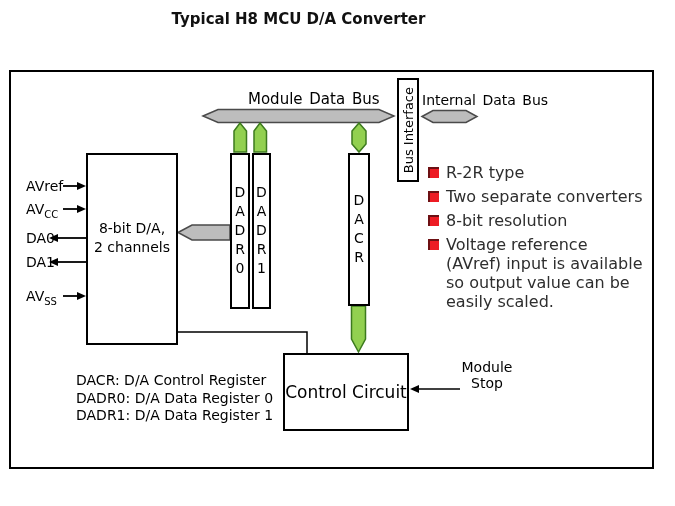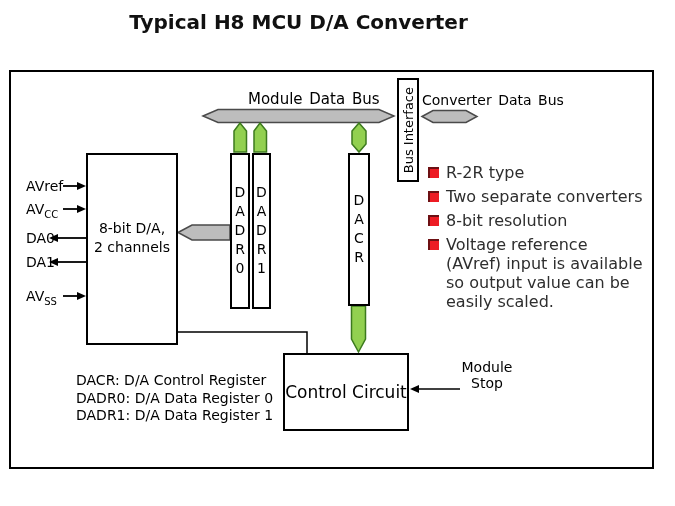--- a/index.html
+++ b/index.html
@@ -1,19 +1,19 @@
 <!DOCTYPE html>
 <html><head>
 <meta charset="utf-8">
 <style>
   html,body{margin:0;padding:0;background:#fff;}
   .page{position:relative;width:675px;height:506px;background:#fff;overflow:hidden;
         font-family:"DejaVu Sans",sans-serif;color:#000;}
   .abs{position:absolute;}
-  .title{left:0;top:10px;width:597px;text-align:center;font-size:20px;font-weight:bold;color:#111;}
+  .title{left:0;top:10px;width:597px;text-align:center;font-size:15px;font-weight:bold;color:#111;}
   .frame{left:9px;top:70px;width:645px;height:399px;border:2px solid #000;box-sizing:border-box;}
   svg.layer{position:absolute;left:0;top:0;pointer-events:none;}
   .box{position:absolute;border:2px solid #000;background:#fff;box-sizing:border-box;
        display:flex;align-items:center;justify-content:center;}
   .dac-box{left:86px;top:153px;width:92px;height:192px;}
   .dac-label{font-size:14px;text-align:center;line-height:19px;margin-top:-22px;}
   .reg{font-size:14px;}
   .reg .vtext{writing-mode:vertical-lr;text-orientation:upright;letter-spacing:3px;line-height:1;}
   .dadr0{left:230px;top:153px;width:20px;height:156px;}
   .dadr1{left:252px;top:153px;width:19px;height:156px;}
@@ -111,21 +111,21 @@
 
   <div class="box busif">
     <span class="rot">Bus Interface</span>
   </div>
 
   <div class="box control">
     <span>Control Circuit</span>
   </div>
 
   <div class="abs buslabel module-bus-label">Module Data Bus</div>
-  <div class="abs buslabel internal-bus-label">Converter Data Bus</div>
+  <div class="abs buslabel internal-bus-label">Internal Data Bus</div>
 
   <div class="abs pin" style="left:26px;top:178px;">
     <span>AVref</span><sub></sub>
   </div>
   <div class="abs pin" style="left:26px;top:201px;">
     <span>AV</span><sub>CC</sub>
   </div>
   <div class="abs pin" style="left:26px;top:230px;">
     <span>DA0</span><sub></sub>
   </div>

